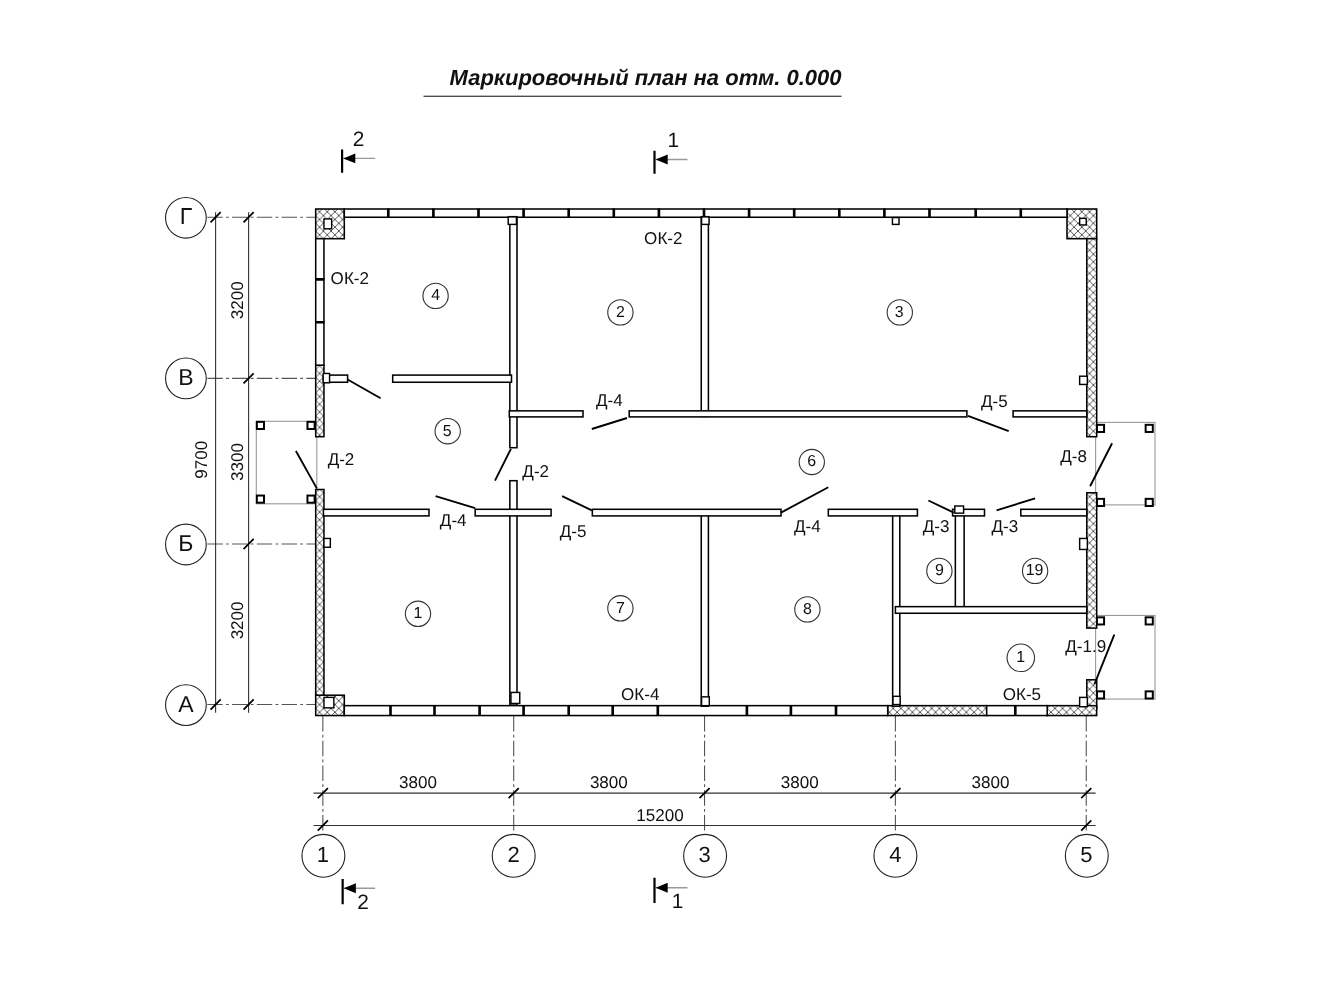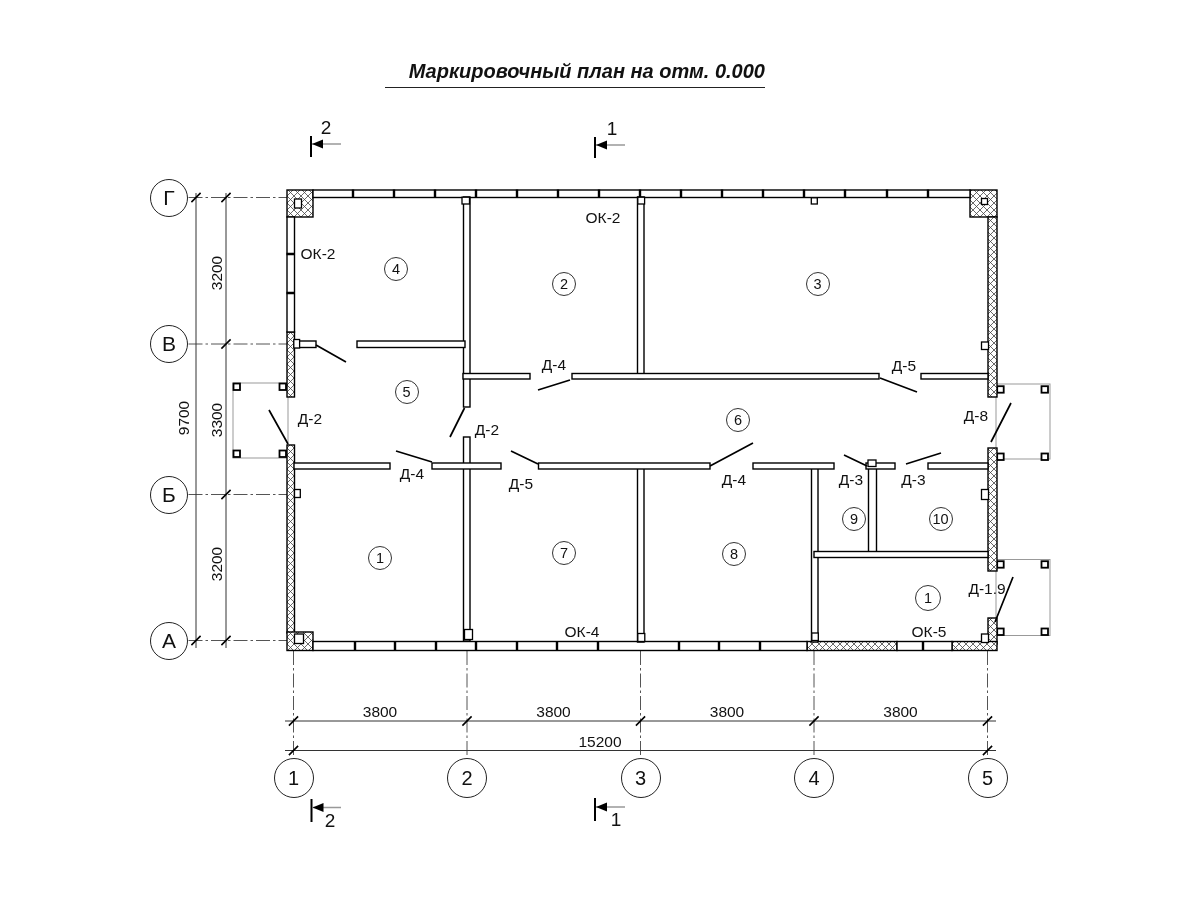--- a/index.html
+++ b/index.html
@@ -200,21 +200,21 @@
   <div class="rmc" style="left:552px;top:540.5px">
       <span>7</span>
     </div>
   <div class="rmc" style="left:722px;top:542px">
       <span>8</span>
     </div>
   <div class="rmc" style="left:842px;top:507px">
       <span>9</span>
     </div>
   <div class="rmc" style="left:928.5px;top:507px">
-      <span>10</span>
+      <span>19</span>
     </div>
   <div class="rmc big" style="left:915px;top:585px">
       <span>1</span>
     </div>
 
   <div class="txt mark" style="left:318px;top:254px">ОК-2</div>
   <div class="txt mark" style="left:603px;top:218px">ОК-2</div>
   <div class="txt mark" style="left:582px;top:631.5px">ОК-4</div>
   <div class="txt mark" style="left:929px;top:632px">ОК-5</div>
 

